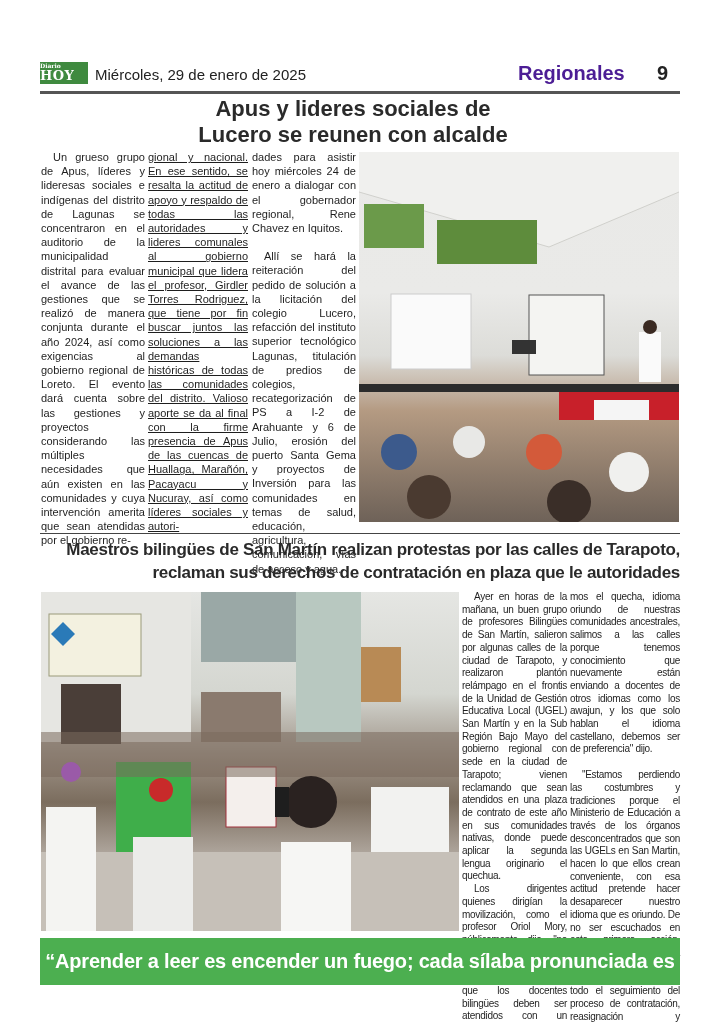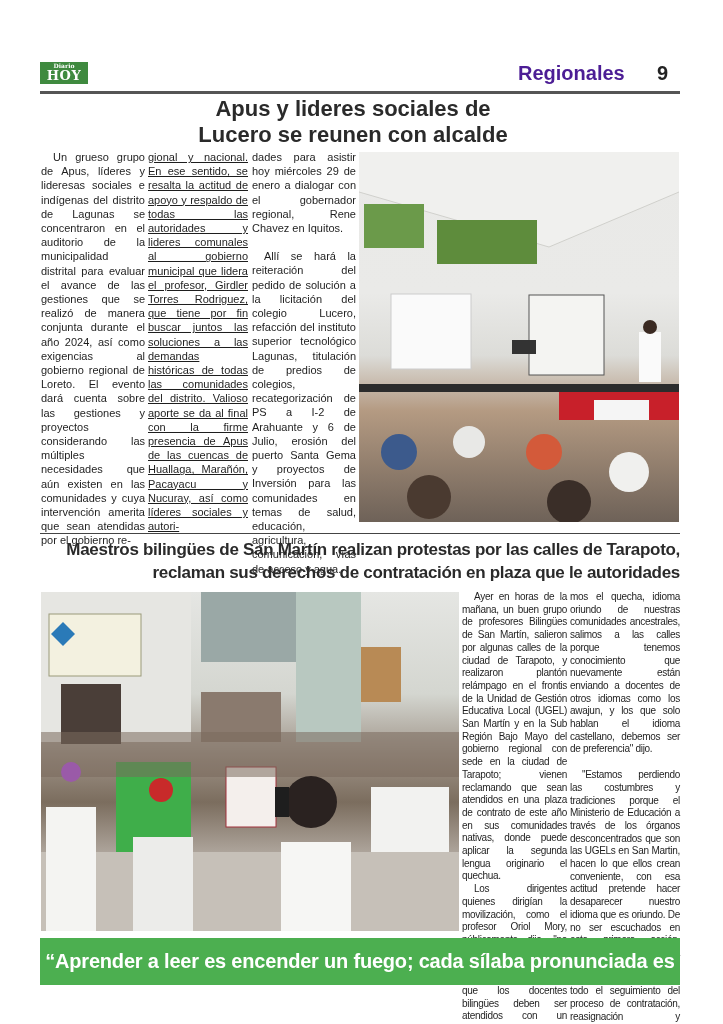--- a/index.html
+++ b/index.html
@@ -1,18 +1,18 @@
 <!DOCTYPE html>
 <html><head>
   <meta charset="utf-8">
   <style>
     * { box-sizing: border-box; margin: 0; padding: 0; }
     body { width: 723px; height: 1024px; background: #ffffff; position: relative; overflow: hidden; font-family: "Liberation Sans", sans-serif; color: #1e1e1e; }
     .masthead { position: absolute; left: 40px; top: 60px; width: 640px; height: 30px; }
-    .logo { position: absolute; left: 0; top: 2px; width: 48px; height: 22px; background: #3f8a3f; color: #fff; text-align: center; line-height: 1; }
+    .logo { position: absolute; left: 0; top: 2px; width: 48px; height: 22px; background: #3f8a3f; color: #fff; line-height: 1; }
     .logo .diario { display: block; font-family: "DejaVu Serif", serif; font-size: 6px; font-weight: bold; padding-top: 1px; }
     .logo .hoy { display: block; font-family: "DejaVu Serif", serif; font-size: 13px; font-weight: bold; letter-spacing: 0.5px; }
     .date { position: absolute; left: 55px; top: 6px; font-size: 15px; color: #222; }
     .section { position: absolute; left: 478px; top: 2px; font-size: 20px; font-weight: bold; color: #4c1d95; }
     .pagenum { position: absolute; left: 617px; top: 2px; font-size: 20px; font-weight: bold; color: #222; }
     .rule-top { position: absolute; left: 40px; top: 91px; width: 640px; height: 3px; background: #555; }
     .headline1 { position: absolute; left: 148px; top: 96px; width: 410px; text-align: center; font-size: 22px; font-weight: bold; line-height: 26px; color: #2a2a2a; }
     .col { position: absolute; font-size: 11px; line-height: 14.2px; text-align: justify; color: #1e1e1e; }
     .col p { text-indent: 0; }
     .col p.ind { text-indent: 12px; }
@@ -31,38 +31,39 @@
     .banner { position: absolute; left: 40px; top: 938px; width: 640px; height: 47px; background: #4caf50; color: #fff; font-size: 20px; font-weight: bold; text-align: center; line-height: 47px; letter-spacing: -0.2px; }
   </style>
 </head>
 <body>
 
 <div class="masthead">
   <div class="logo">
     <span class="diario">Diario</span>
     <span class="hoy">HOY</span>
   </div>
+  <div class="date">Miércoles, 29 de enero de  2025</div>
   <div class="section">Regionales</div>
   <div class="pagenum">9</div>
 </div>
 <div class="rule-top"></div>
 
 <h1 class="headline1">
   <span>Apus y lideres sociales de</span><br>
   <span>Lucero se reunen con alcalde</span>
 </h1>
 
 <div class="col c1">
   <p class="ind">Un grueso grupo de Apus, líderes y lideresas sociales e indígenas del distrito de Lagunas se concentraron en el auditorio de la municipalidad distrital para evaluar el avance de las gestiones que se realizó de manera conjunta durante el año 2024, así como exigencias al gobierno regional de Loreto. El evento dará cuenta sobre las gestiones y proyectos considerando las múltiples necesidades que aún existen en las comunidades y cuya intervención amerita que sean atendidas por el gobierno re-</p>
 </div>
 <div class="col c2">
   <p>gional y nacional. En ese sentido, se resalta la actitud de apoyo y respaldo de todas las autoridades y lideres comunales al gobierno municipal que lidera el profesor, Girdler Torres Rodriguez, que tiene por fin buscar juntos las soluciones a las demandas históricas de todas las comunidades del distrito. Valioso aporte se da al final con la firme presencia de Apus de las cuencas de Huallaga, Marañón, Pacayacu y Nucuray, así como líderes sociales y autori-</p>
 </div>
 <div class="col c3">
-  <p>dades para asistir hoy miércoles 29 de enero a dialogar con el gobernador regional, Rene Chavez en Iquitos.</p>
+  <p>dades para asistir hoy miércoles 24 de enero a dialogar con el gobernador regional, Rene Chavez en Iquitos.</p>
   <div class="gap"></div>
   <p class="ind">Allí se hará la reiteración del pedido de solución a la licitación del colegio Lucero, refacción del instituto superior tecnológico Lagunas, titulación de predios de colegios, recategorización de PS a I-2 de Arahuante y 6 de Julio, erosión del puerto Santa Gema y proyectos de Inversión para las comunidades en temas de salud, educación, agricultura, comunicación, vías de acceso y agua.</p>
 </div>
 
 <div class="photo photo1" title="Reunión de Apus y líderes en el auditorio municipal">
   <svg width="320" height="370" viewBox="0 0 320 370">
     <polygon points="0,0 320,0 320,40 190,95 0,40" fill="#f0f0ee"></polygon>
     <line x1="0" y1="40" x2="190" y2="95" stroke="#d0d0cc"></line>
     <line x1="190" y1="95" x2="320" y2="40" stroke="#d0d0cc"></line>
     <rect x="5" y="52" width="60" height="44" fill="#6b9a4a"></rect>

